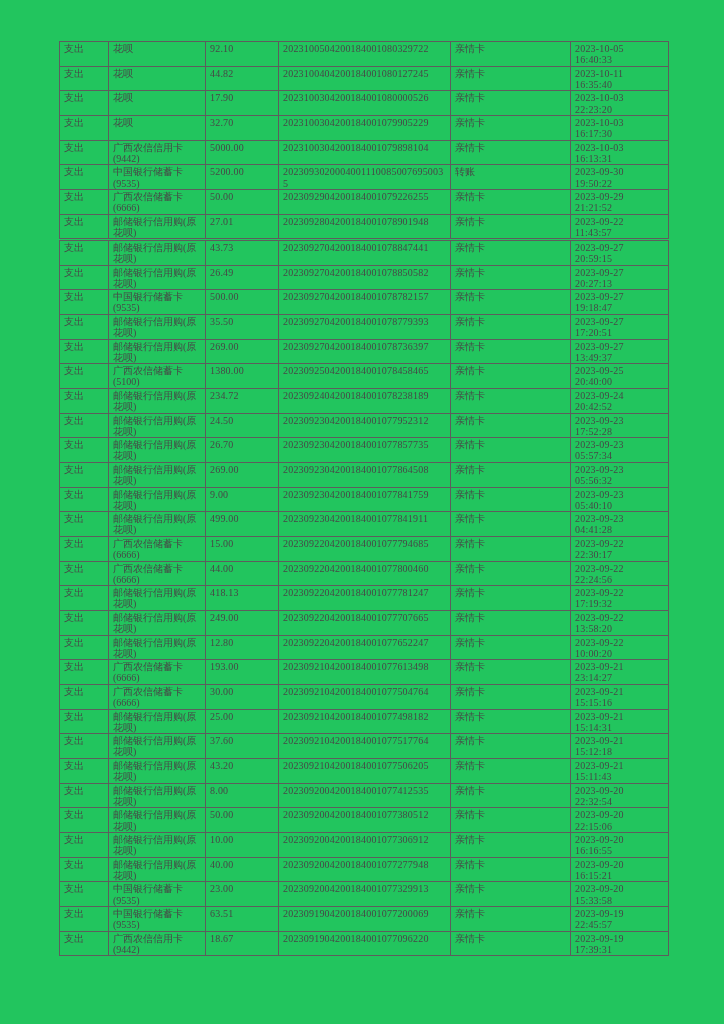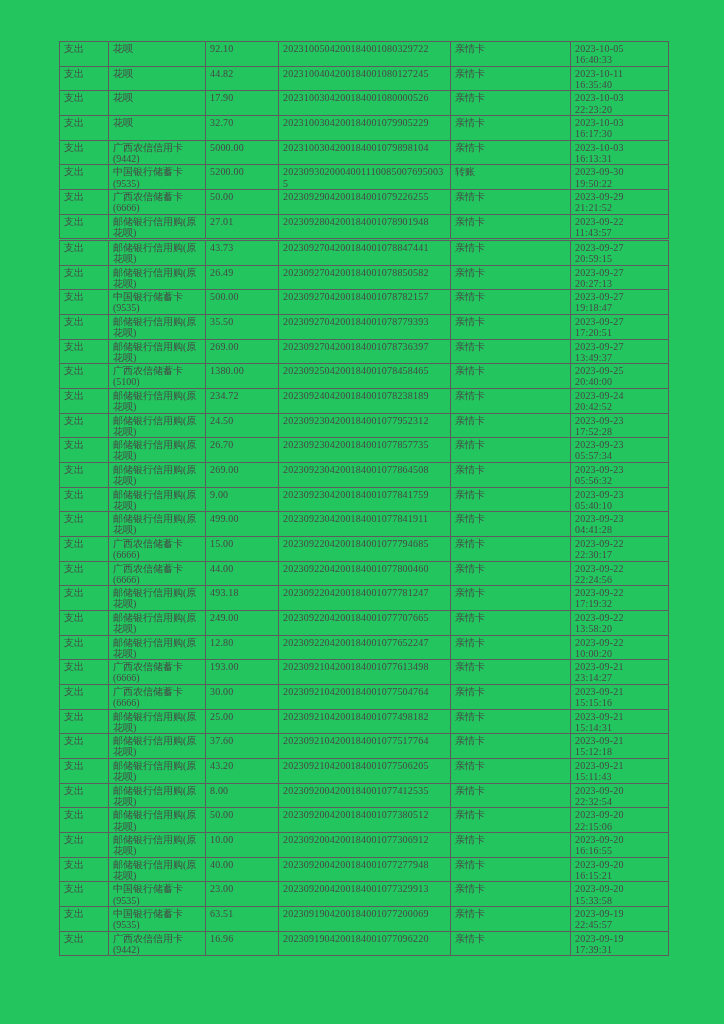--- a/index.html
+++ b/index.html
@@ -268,21 +268,21 @@
           <td data-name="amount-cell">44.00</td>
           <td data-name="transaction-id-cell">2023092204200184001077800460</td>
           <td data-name="category-cell">亲情卡</td>
           <td data-name="datetime-cell">2023-09-22
 22:24:56</td>
         </tr>
         <tr data-name="table-row">
           <td data-name="expense-type-cell">支出</td>
           <td data-name="payment-method-cell">邮储银行信用购(原
 花呗)</td>
-          <td data-name="amount-cell">493.18</td>
+          <td data-name="amount-cell">418.13</td>
           <td data-name="transaction-id-cell">2023092204200184001077781247</td>
           <td data-name="category-cell">亲情卡</td>
           <td data-name="datetime-cell">2023-09-22
 17:19:32</td>
         </tr>
         <tr data-name="table-row">
           <td data-name="expense-type-cell">支出</td>
           <td data-name="payment-method-cell">邮储银行信用购(原
 花呗)</td>
           <td data-name="amount-cell">249.00</td>
@@ -408,21 +408,21 @@
           <td data-name="amount-cell">63.51</td>
           <td data-name="transaction-id-cell">2023091904200184001077200069</td>
           <td data-name="category-cell">亲情卡</td>
           <td data-name="datetime-cell">2023-09-19
 22:45:57</td>
         </tr>
         <tr data-name="table-row">
           <td data-name="expense-type-cell">支出</td>
           <td data-name="payment-method-cell">广西农信信用卡
 (9442)</td>
-          <td data-name="amount-cell">16.96</td>
+          <td data-name="amount-cell">18.67</td>
           <td data-name="transaction-id-cell">2023091904200184001077096220</td>
           <td data-name="category-cell">亲情卡</td>
           <td data-name="datetime-cell">2023-09-19
 17:39:31</td>
         </tr>
       </tbody>
   </table>
 </div>
 
 </body></html>

